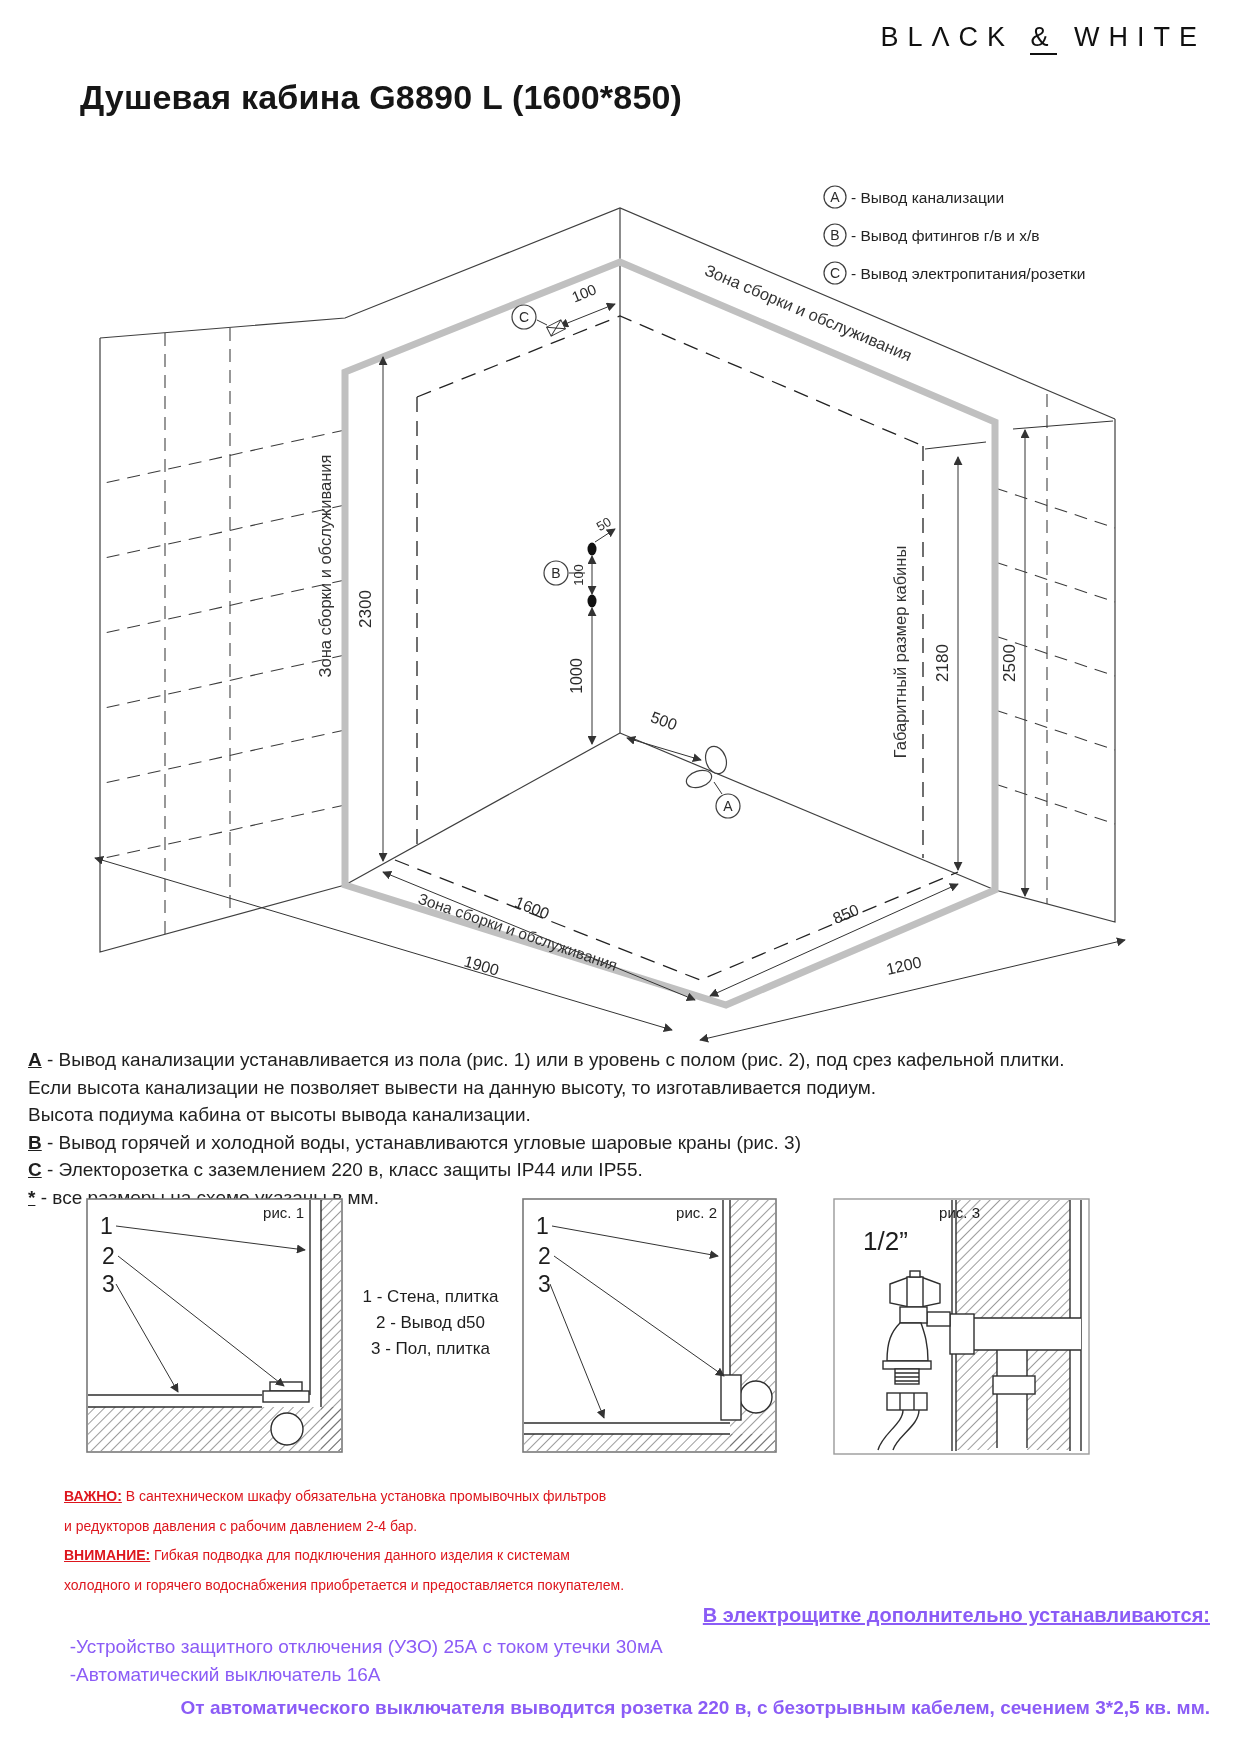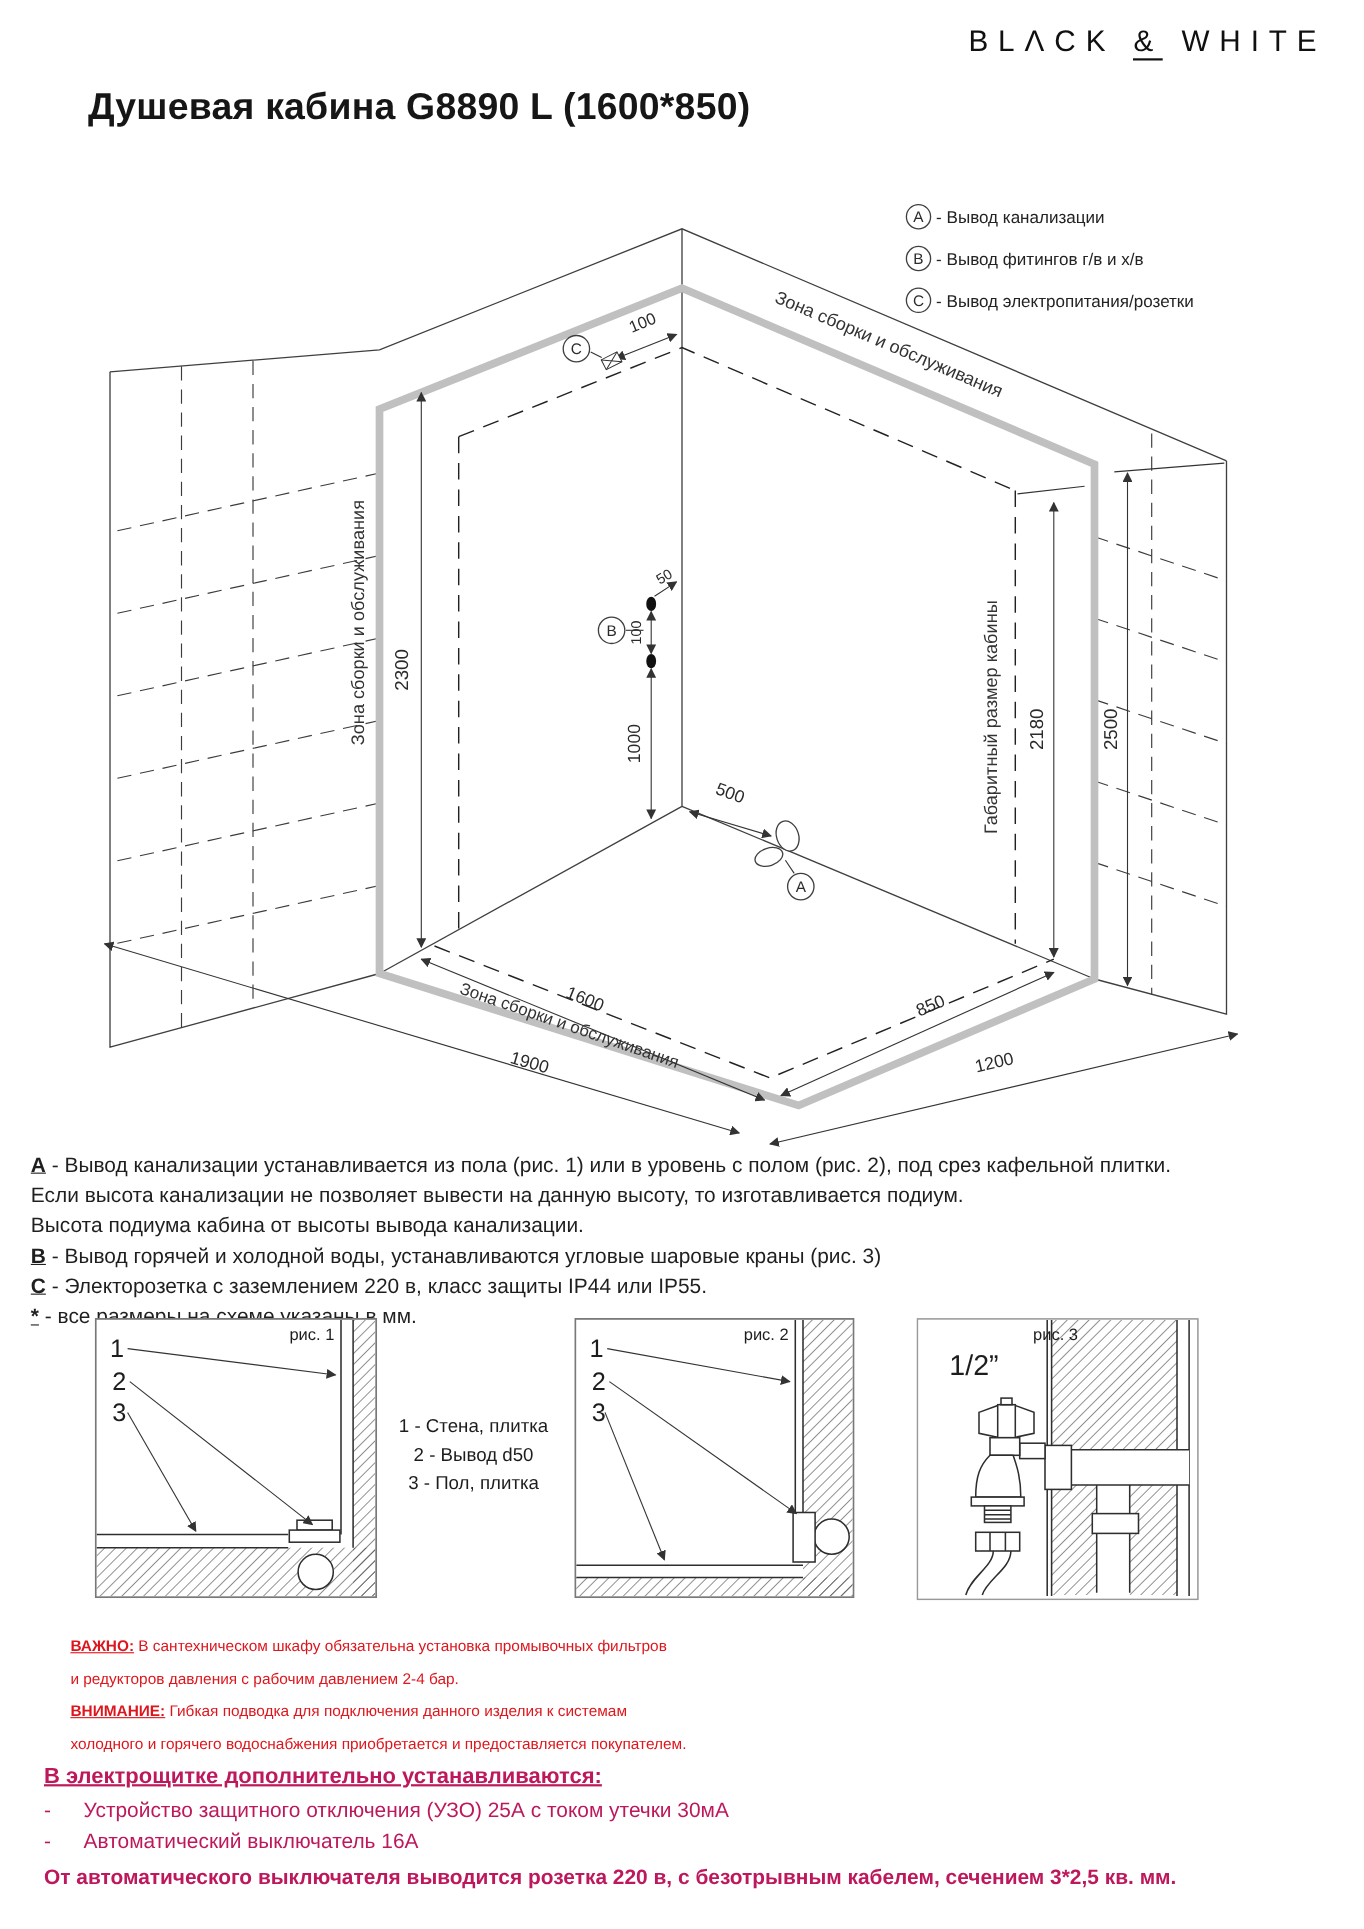--- a/index.html
+++ b/index.html
@@ -30,21 +30,21 @@
   .fg{stroke:#2e2e2e;stroke-width:1.4;fill:none;}
   .fgf{stroke:#2e2e2e;stroke-width:1.4;fill:#fff;}
   
   .notes{top:1046px;left:28px;width:1170px;font-size:19px;line-height:27.5px;color:#1f1f1f;}
   .pfx{font-weight:bold;text-decoration:underline;}
   
   .figlegend{top:1284px;left:338px;width:185px;text-align:center;font-size:17px;line-height:26px;color:#1d1d1d;}
   
   .warn{top:1482px;left:40px;width:1170px;font-size:14px;line-height:29.5px;color:#dd161d;margin-left:24px;}
   .warn .lbl{font-weight:bold;text-decoration:underline;}
-  .elec{top:1604px;left:40px;width:1170px;color:#be185d;}
+  .elec{top:1604px;left:40px;width:1170px;color:#8b5cf6;text-align:right;}
   .elec .head{font-size:20px;font-weight:bold;text-decoration:underline;margin-bottom:6px;}
   .elec .item{font-size:19px;line-height:28px;display:flex;}
   .elec .item .d{width:36px;}
   .elec .foot{margin-top:8px;font-size:19px;font-weight:bold;}
 </style>
 </head>
 <body>
 
 <div class="abs logo">
   <span>BLΛCK</span>

